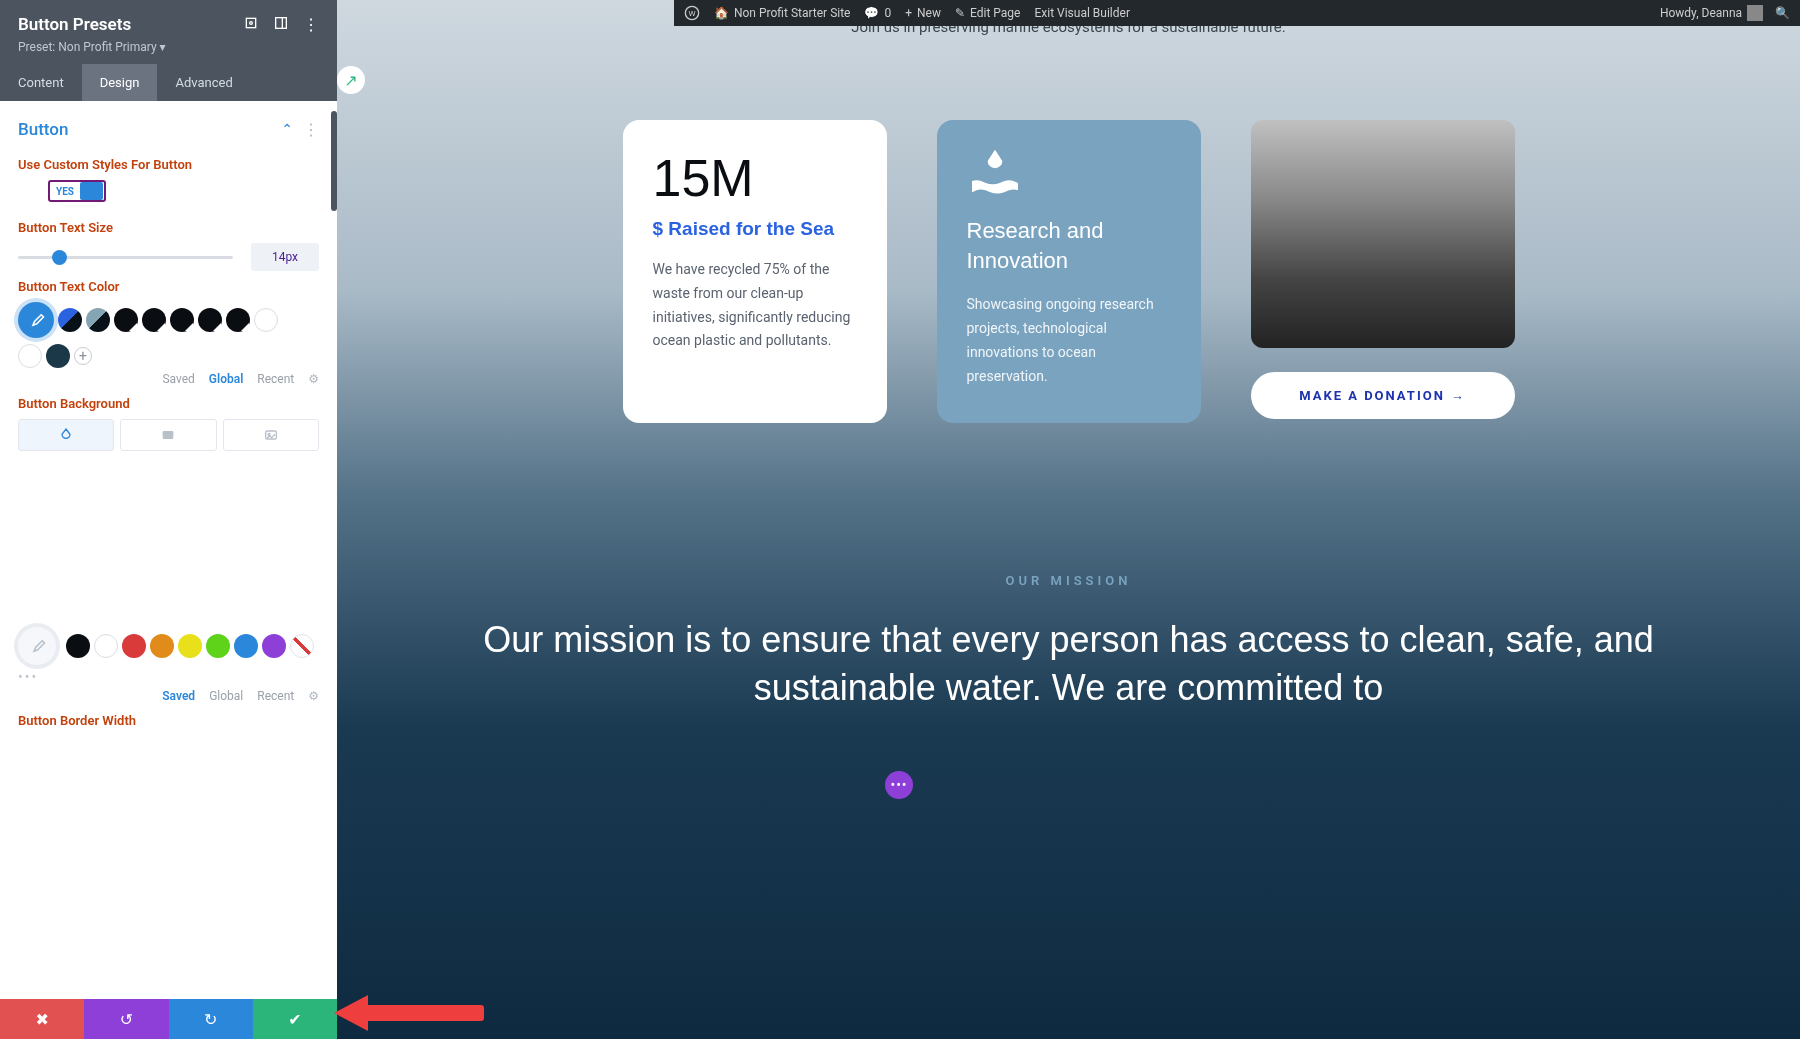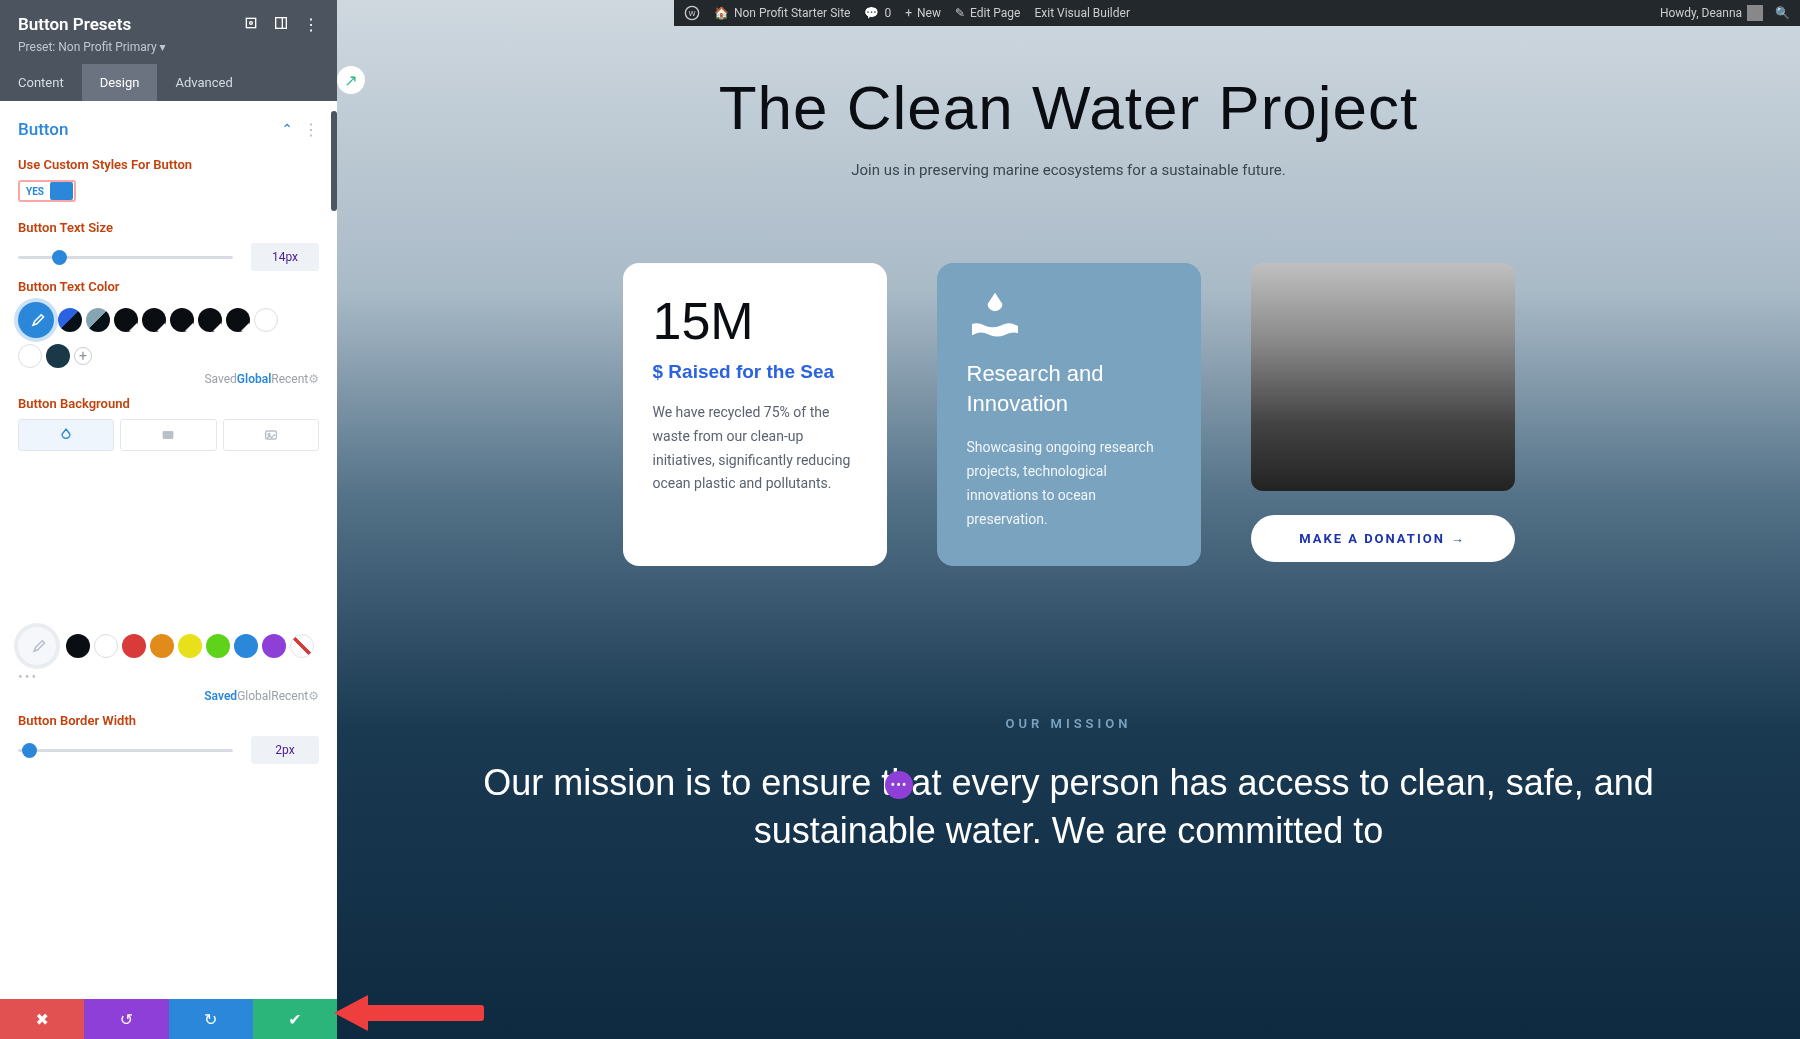--- a/index.html
+++ b/index.html
@@ -29,42 +29,42 @@
 .scrollbar-ind { position: absolute; right: 0; top: 10px; width: 6px; height: 100px; background: #4c5460; border-radius: 3px; }
 
 .section-head { display: flex; align-items: center; justify-content: space-between; padding: 6px 0 10px; }
 .section-title { color: #2b87da; font-size: 17px; font-weight: 500; cursor: pointer; }
 .section-head .right-icons { display: flex; gap: 10px; align-items: center; }
 .chevron-up { color: #2b87da; font-size: 14px; cursor: pointer; }
 .dots-v { color: #b0b7c0; font-size: 16px; cursor: pointer; }
 
 .option-label { font-size: 13px; color: #c2410c; font-weight: 600; margin: 8px 0 8px 0; }
 
-.toggle { width: 58px; height: 22px; border: 2px solid #fca5a5; border-radius: 3px; display: flex; align-items: center; cursor: pointer; }
+.toggle { width: 58px; height: 22px; border: 2px solid #701a75; border-radius: 3px; display: flex; align-items: center; cursor: pointer; margin-left: 30px; }
 .toggle .txt { font-size: 10px; font-weight: 700; color: #2b87da; padding: 0 6px; }
 .toggle .knob { width: 24px; height: 18px; background: #2b87da; border-radius: 2px; margin-left: auto; margin-right: 1px; }
 
 .slider-row { display: flex; align-items: center; gap: 18px; margin-bottom: 8px; }
 .slider { position: relative; flex: 1; height: 3px; background: #d9dde3; border-radius: 2px; }
 .slider .thumb { position: absolute; top: -6px; width: 15px; height: 15px; background: #2b87da; border-radius: 50%; cursor: pointer; }
 .slider-val { width: 68px; height: 28px; background: #eef1f5; border-radius: 3px; display: flex; align-items: center; justify-content: center; font-size: 12px; color: #4c1d95; }
 
 .swatches { display: flex; flex-wrap: wrap; gap: 4px; margin: 6px 0 4px 0; align-items: center; }
 .swatch { width: 24px; height: 24px; border-radius: 50%; cursor: pointer; position: relative; }
 .swatch.picker { width: 36px; height: 36px; background: #2b87da; display: flex; align-items: center; justify-content: center; color: #fff; }
 .swatch.picker.lg { box-shadow: 0 0 0 4px rgba(43,135,218,0.25); }
 .swatch.half-blue { background: linear-gradient(135deg, #2b62e0 50%, #081018 50%); }
 .swatch.half-gray { background: linear-gradient(135deg, #85a5b3 50%, #081018 50%); }
 .swatch.black-tri { background: #0a0d12; }
 .swatch.black-tri::after { content: ""; position: absolute; bottom: 1px; right: 1px; width: 0; height: 0; border-left: 8px solid transparent; border-bottom: 8px solid #fff; }
 .swatch.outline { background: #fff; border: 1px solid #d9dde3; }
 .swatch.add { background: #fff; border: 1px solid #c7cbd2; display: flex; align-items: center; justify-content: center; color: #8a8f99; font-size: 14px; width: 18px; height: 18px; }
 .swatch.dark-teal { background: #1a3847; }
 
-.swatch-legend { display: flex; gap: 0; font-size: 12px; color: #9aa0aa; justify-content: flex-end; align-items: flex-start; margin: 4px 0 10px 0; }
+.swatch-legend { display: flex; gap: 14px; font-size: 12px; color: #9aa0aa; justify-content: flex-end; align-items: flex-start; margin: 4px 0 10px 0; }
 .swatch-legend .active { color: #2b87da; font-weight: 600; }
 .swatch-legend .gear { color: #b0b7c0; cursor: pointer; }
 
 .bg-tabs { display: flex; gap: 6px; margin-top: 6px; }
 .bg-tab { flex: 1; height: 32px; border: 1px solid #e3e7ed; border-radius: 3px; display: flex; align-items: center; justify-content: center; cursor: pointer; }
 .bg-tab.active { background: #eef5fc; }
 .bg-tab svg { width: 16px; height: 16px; }
 
 .picker-circle { width: 38px; height: 38px; border-radius: 50%; background: #f5f7fa; display: flex; align-items: center; justify-content: center; box-shadow: 0 0 0 4px rgba(200,210,220,0.4); margin-right: 6px; }
 .picker-circle svg { width: 18px; height: 18px; color: #b8c0ca; }
@@ -230,26 +230,20 @@
     </div>
     <div class="dots3">•••</div>
     <div class="swatch-legend">
       <span class="active">Saved</span>
       <span>Global</span>
       <span>Recent</span>
       <span class="gear">⚙</span>
     </div>
 
     <div class="option-label">Button Border Width</div>
-    <div class="slider-row">
-      <div class="slider">
-          <div class="thumb" style="left:2%"></div>
-        </div>
-      <div class="slider-val">2px</div>
-    </div>
   </div>
 
   <div class="action-bar">
     <div class="action-btn red">✖</div>
     <div class="action-btn purple">↺</div>
     <div class="action-btn blue">↻</div>
     <div class="action-btn green">✔</div>
   </div>
 </div>
 
@@ -275,21 +269,20 @@
       <span class="item">
           <span>Howdy, Deanna</span>
           <span class="admin-avatar"></span>
         </span>
       <span>🔍</span>
     </div>
   </div>
 
   <div class="scroll-chip">↗</div>
 
-  <div class="hero-title">The Clean Water Project</div>
   <div class="hero-sub">Join us in preserving marine ecosystems for a sustainable future.</div>
 
   <div class="cards">
     <div class="card white">
       <div class="stat">15M</div>
       <div class="stat-sub">$ Raised for the Sea</div>
       <div class="desc">We have recycled 75% of the waste from our clean-up initiatives, significantly reducing ocean plastic and pollutants.</div>
     </div>
     <div class="card blue">
       <svg class="hand-icon" viewBox="0 0 60 50" fill="#fff">

